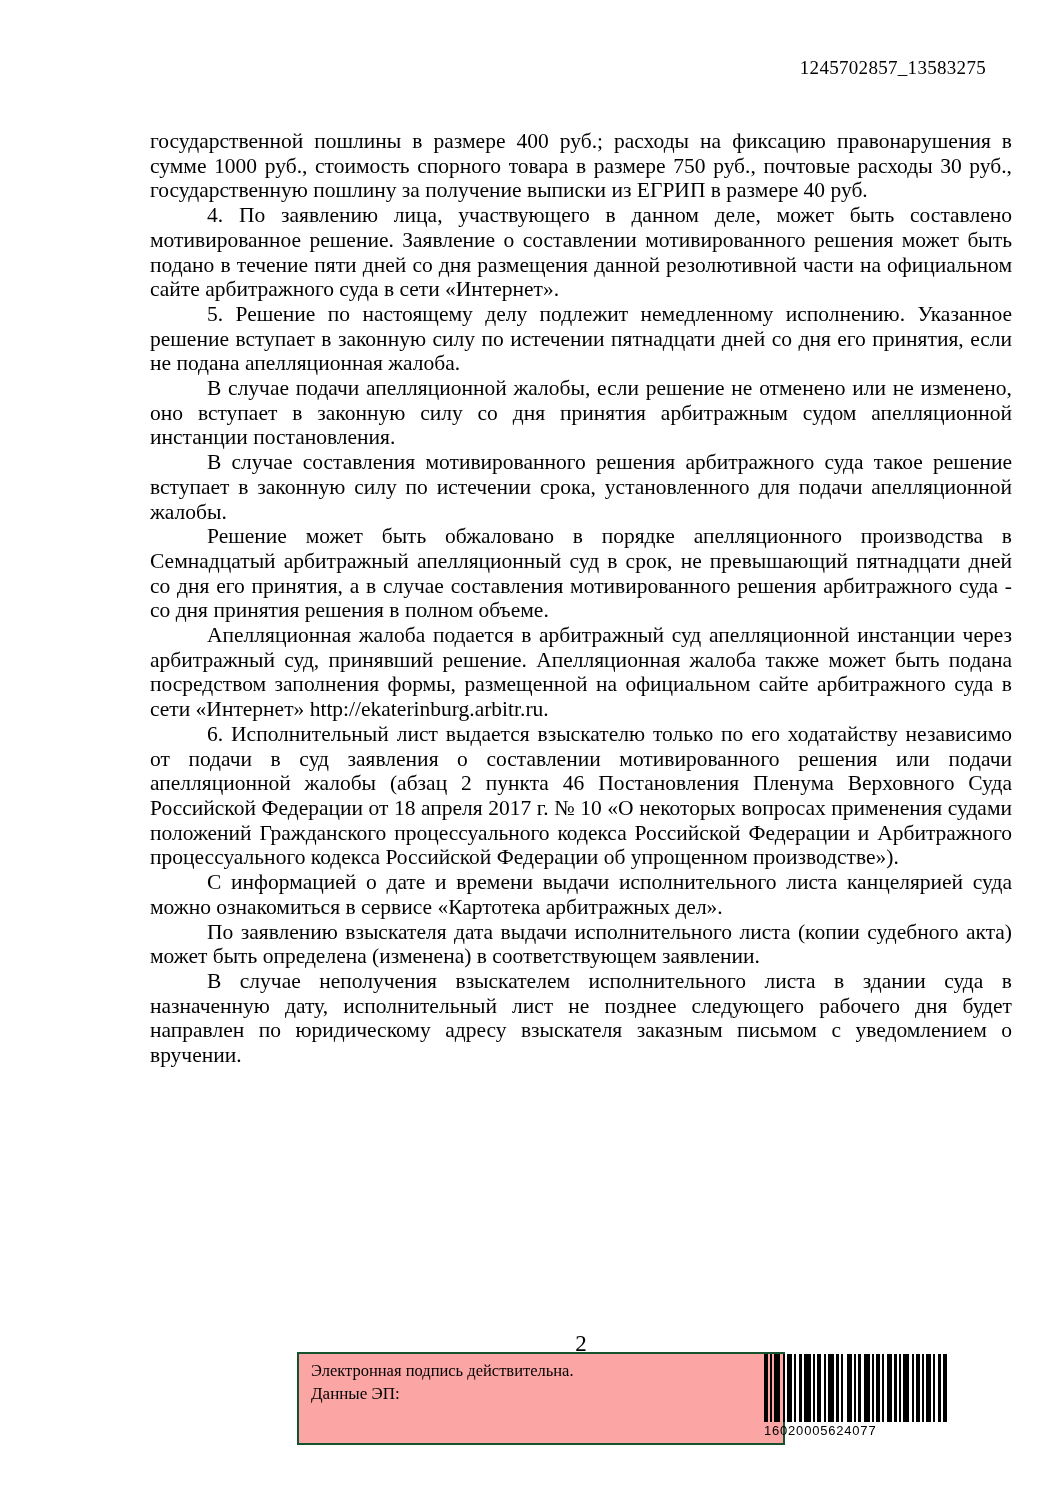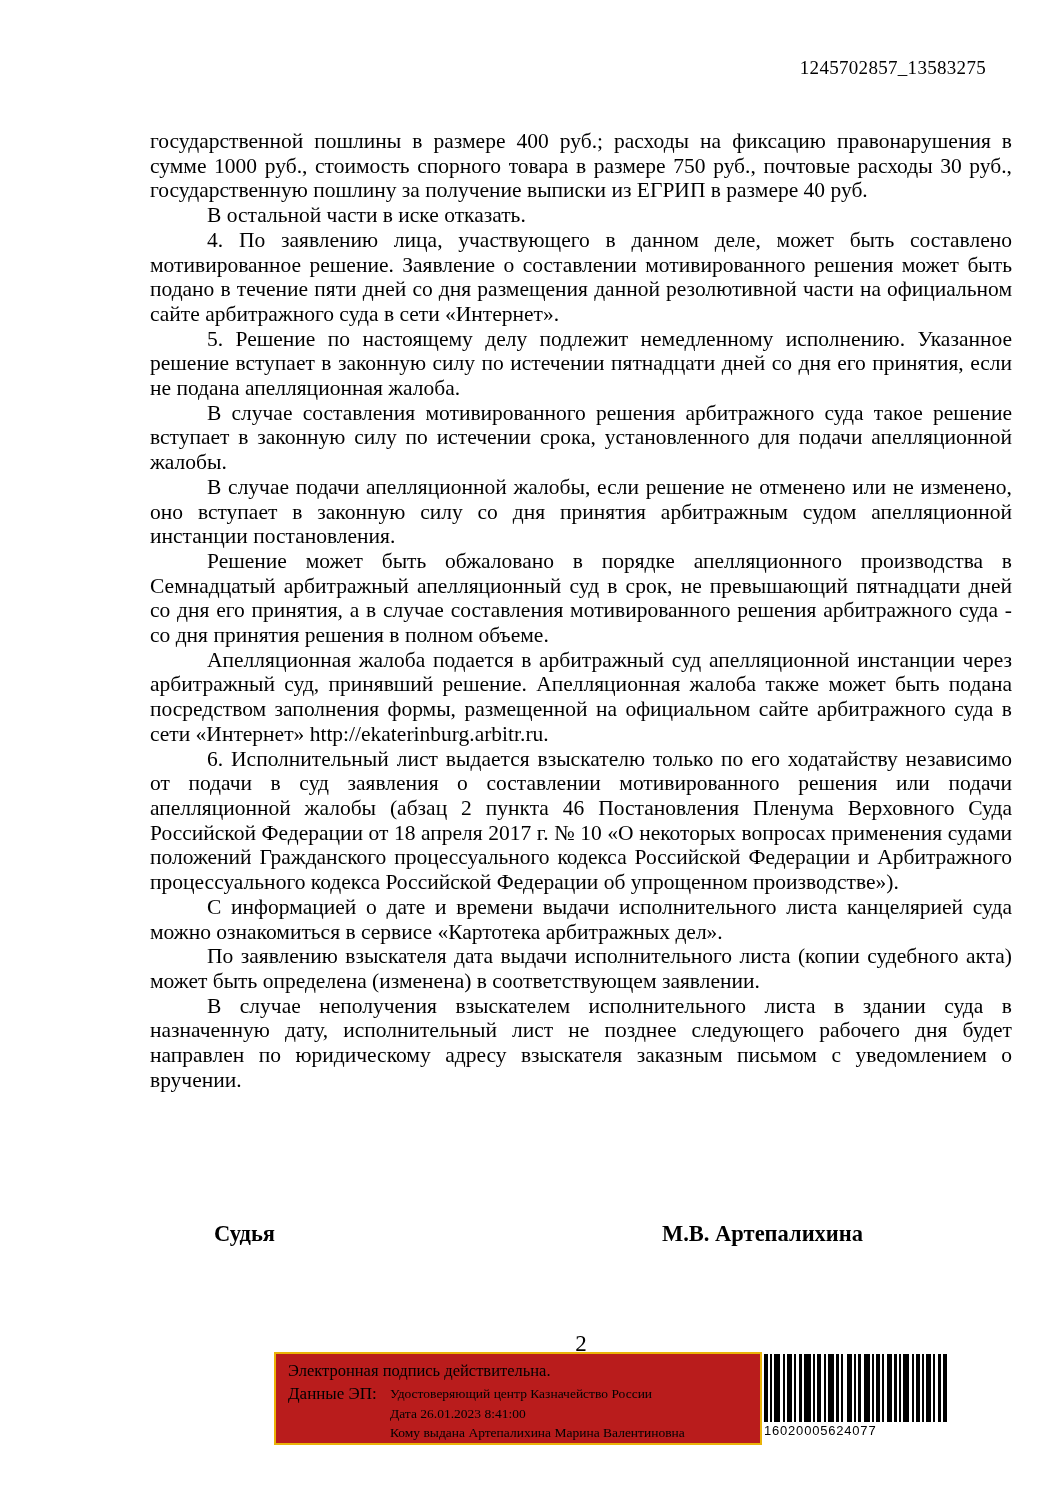--- a/index.html
+++ b/index.html
@@ -51,26 +51,26 @@
     position: absolute;
     left: 150px;
     top: 1331px;
     width: 862px;
     text-align: center;
     font-size: 23px;
     z-index: 3;
   }
   .stamp {
     position: absolute;
-    left: 274px;
+    left: 297px;
     top: 1352px;
     width: 484px;
     height: 89px;
-    border: 2px solid #eab308;
-    background: #b91c1c;
+    border: 2px solid #14532d;
+    background: #fca5a5;
     z-index: 1;
   }
   .stamp-line1 {
     margin: 7px 0 3px 12px;
     font-size: 16.5px;
     white-space: nowrap;
   }
   .stamp-row { display: flex; margin-left: 12px; }
   .stamp-label { font-size: 17px; width: 102px; flex: none; }
   .stamp-details { font-size: 13.5px; line-height: 19.5px; white-space: nowrap; }
@@ -92,49 +92,39 @@
 </style>
 </head>
 <body>
 
 <div class="page" style="--link-blue: #0000cc;">
 
   <div class="doc-id">1245702857_13583275</div>
 
   <div class="body-text" id="body-container">
       <p class="">государственной пошлины в размере 400 руб.; расходы на фиксацию правонарушения в сумме 1000 руб., стоимость спорного товара в размере 750 руб., почтовые расходы 30 руб., государственную пошлину за получение выписки из ЕГРИП в размере 40 руб.</p>
-      <p class="indent">В остальной части в иске отказать.</p>
       <p class="indent">4. По заявлению лица, участвующего в данном деле, может быть составлено мотивированное решение. Заявление о составлении мотивированного решения может быть подано в течение пяти дней со дня размещения данной резолютивной части на официальном сайте арбитражного суда в сети «Интернет».</p>
       <p class="indent">5. Решение по настоящему делу подлежит немедленному исполнению. Указанное решение вступает в законную силу по истечении пятнадцати дней со дня его принятия, если не подана апелляционная жалоба.</p>
+      <p class="indent">В случае подачи апелляционной жалобы, если решение не отменено или не изменено, оно вступает в законную силу со дня принятия арбитражным судом апелляционной инстанции постановления.</p>
       <p class="indent">В случае составления мотивированного решения арбитражного суда такое решение вступает в законную силу по истечении срока, установленного для подачи апелляционной жалобы.</p>
-      <p class="indent">В случае подачи апелляционной жалобы, если решение не отменено или не изменено, оно вступает в законную силу со дня принятия арбитражным судом апелляционной инстанции постановления.</p>
       <p class="indent">Решение может быть обжаловано в порядке апелляционного производства в Семнадцатый арбитражный апелляционный суд в срок, не превышающий пятнадцати дней со дня его принятия, а в случае составления мотивированного решения арбитражного суда - со дня принятия решения в полном объеме.</p>
       <p class="indent">Апелляционная жалоба подается в арбитражный суд апелляционной инстанции через арбитражный суд, принявший решение. Апелляционная жалоба также может быть подана посредством заполнения формы, размещенной на официальном сайте арбитражного суда в сети «Интернет» <a class="lnk black">http://ekaterinburg.arbitr.ru</a>.</p>
       <p class="indent">6. Исполнительный лист выдается взыскателю только по его ходатайству независимо от подачи в суд заявления о составлении мотивированного решения или подачи апелляционной жалобы (абзац 2 пункта 46 Постановления Пленума Верховного Суда Российской Федерации от 18 апреля 2017 г. № 10 «О некоторых вопросах применения судами положений Гражданского процессуального кодекса Российской Федерации и Арбитражного процессуального кодекса Российской Федерации об упрощенном производстве»).</p>
       <p class="indent">С информацией о дате и времени выдачи исполнительного листа канцелярией суда можно ознакомиться в сервисе «Картотека арбитражных дел».</p>
       <p class="indent">По заявлению взыскателя дата выдачи исполнительного листа (копии судебного акта) может быть определена (изменена) в соответствующем заявлении.</p>
       <p class="indent">В случае неполучения взыскателем исполнительного листа в здании суда в назначенную дату, исполнительный лист не позднее следующего рабочего дня будет направлен по юридическому адресу взыскателя заказным письмом с уведомлением о вручении.</p>
     </div>
 
-  <div class="signature">
-    <span class="sig-label">Судья</span>
-    <span class="sig-name">М.В. Артепалихина</span>
-  </div>
 
   <div class="page-num">2</div>
 
   <div class="stamp">
     <div class="stamp-line1">Электронная подпись действительна.</div>
     <div class="stamp-row">
       <div class="stamp-label">Данные ЭП:</div>
-      <div class="stamp-details" id="stamp-details">
-          <div>Удостоверяющий центр Казначейство России</div>
-          <div>Дата 26.01.2023 8:41:00</div>
-          <div>Кому выдана Артепалихина Марина Валентиновна</div>
-        </div>
     </div>
   </div>
 
   <div class="barcode-wrap">
     <svg class="barcode-svg" id="barcode-svg" width="196" height="68">
         <rect x="0" y="0" width="4" height="68" fill="#000"></rect>
         <rect x="6" y="0" width="2" height="68" fill="#000"></rect>
         <rect x="10" y="0" width="6" height="68" fill="#000"></rect>
         <rect x="19" y="0" width="2" height="68" fill="#000"></rect>
         <rect x="23" y="0" width="5" height="68" fill="#000"></rect>

